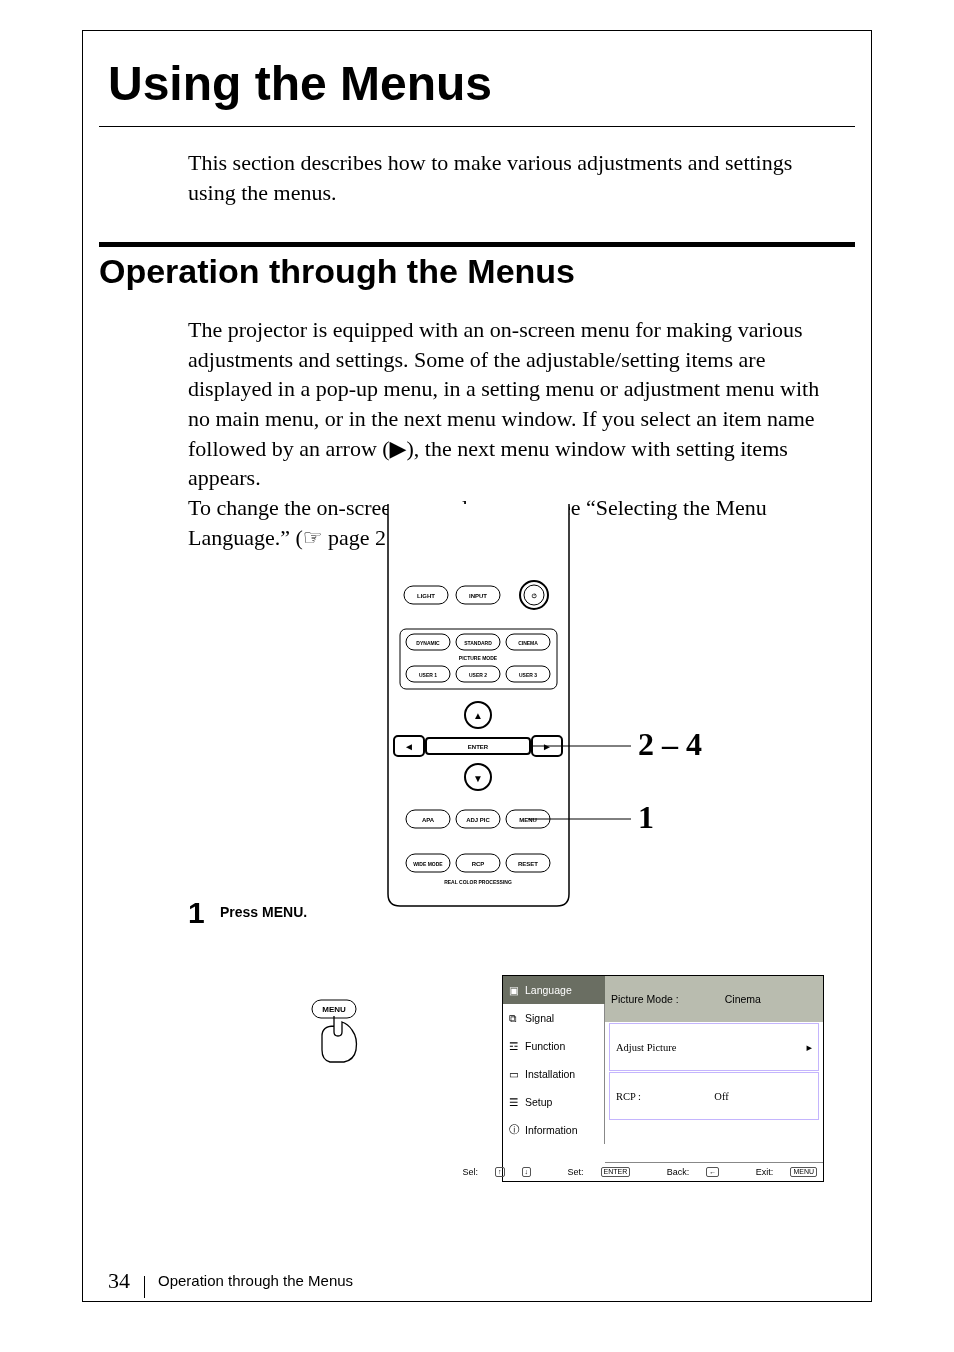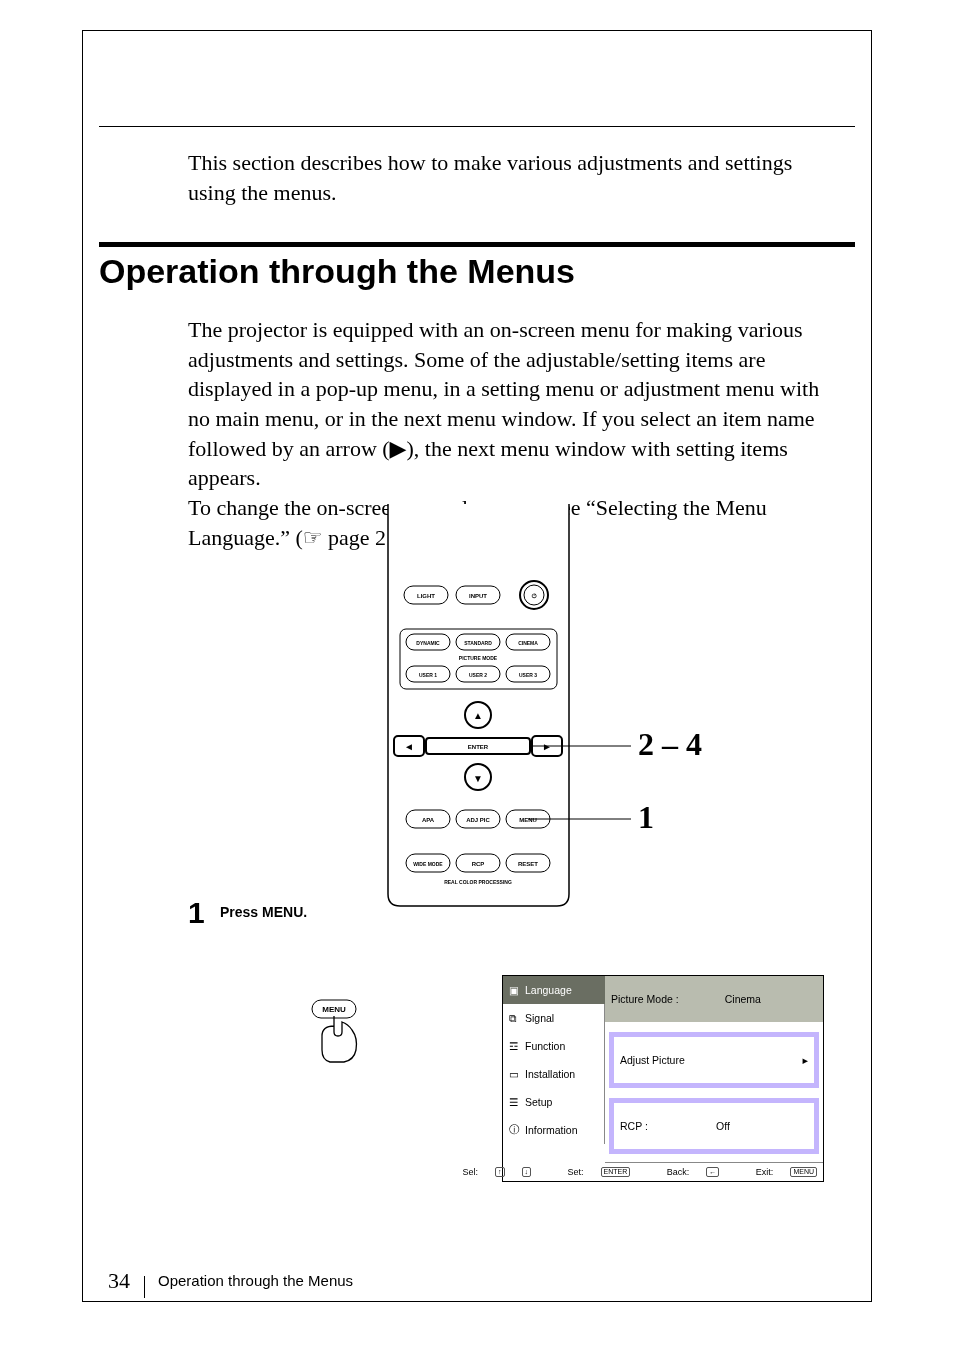--- a/index.html
+++ b/index.html
@@ -20,38 +20,39 @@
   .step-title { font-family: Arial, Helvetica, sans-serif; font-weight: 700; font-size: 14px; position: absolute; left: 220px; top: 904px; }
   .step-body { position: absolute; left: 220px; top: 930px; font-size: 22px; }
   .press-icon-wrap { position: absolute; left: 308px; top: 996px; width: 60px; height: 70px; }
   .osd { position: absolute; left: 502px; top: 975px; width: 320px; height: 205px; border: 1px solid #000; font-family: Arial, Helvetica, sans-serif; font-size: 10.5px; background: #fff; }
   .osd-left { width: 102px; float: left; }
   .osd-left-item { height: 28px; display: flex; align-items: center; padding-left: 6px; gap: 4px; border-right: 1px solid #888; }
   .osd-left-item.sel { background: #6A6E62; color: #fff; border-right-color: #6A6E62; }
   .osd-right { margin-left: 102px; }
   .osd-row { height: 14px; padding: 16px 6px; display: flex; justify-content: space-between; align-items: center; }
   .osd-row-sel { background: #B9BCAF; }
-  .osd-row-box { border: 5px solid #c4b5fd; margin: 10px 4px; }
+  .osd-row-box { border: 1px solid #c4b5fd; margin: 1px 4px; font-family: Liberation Serif, serif; }
   .osd-footer { position: absolute; left: 102px; right: 0; bottom: 0; height: 18px; border-top: 1px solid #888; font-size: 9px; display: flex; align-items: center; justify-content: flex-end; padding-right: 6px; gap: 17px; background:#fff; }
   .osd-key { display:inline-block; border:1px solid #555; border-radius:2px; padding:0 2px; font-size:7px; line-height:8px; vertical-align:middle; }
   .osd-icon { display:inline-block; width:12px; }
   .arrow-r { font-size: 11px; }
   .page-num { position: absolute; left: 108px; bottom: 58px; font-size: 22px; font-family: "Times New Roman", serif; margin-top: 24px; }
   .page-foot-sep { display:inline-block; border-left: 1px solid #000; height: 22px; vertical-align: middle; margin: 0 8px; position: relative; top: 4px; }
   .page-foot-txt { font-family: Arial, Helvetica, sans-serif; font-size: 15px; vertical-align: 2px; }
   
   .rbt { font-family: Arial, Helvetica, sans-serif; font-size: 6px; font-weight: 700; fill: #000; text-anchor: middle; }
   .rbt-s { font-size: 5px; }
 </style>
 </head>
 <body>
 
 <div class="page">
   <div class="frame"></div>
 
+  <div class="h1">Using the Menus</div>
   <div class="h1-rule"></div>
 
   <div class="intro">This section describes how to make various adjustments and settings using the menus.</div>
 
   <div class="h2-rule"></div>
   <div class="h2">Operation through the Menus</div>
 
   <div class="body1">
     <span>The projector is equipped with an on-screen menu for making various adjustments and settings. Some of the adjustable/setting items are displayed in a pop-up menu, in a setting menu or adjustment menu with no main menu, or in the next menu window.  If you select an item name followed by an arrow (▶), the next menu window with setting items appears.</span><br>
     <span>To change the  on-screen menu language, see “Selecting the Menu Language.” (</span><span class="hand-icon">☞</span><span> page 21)</span>

